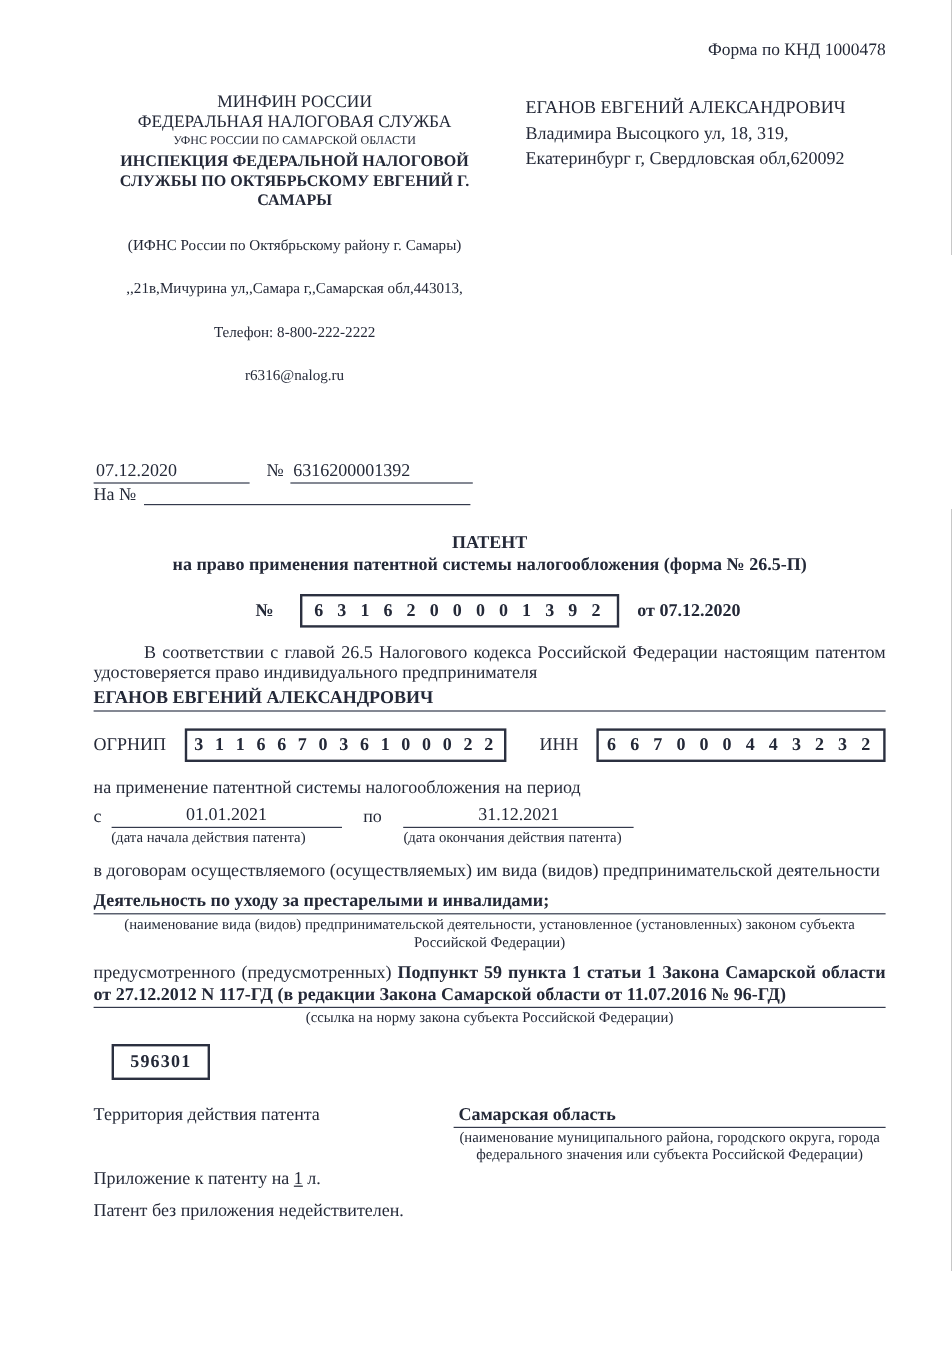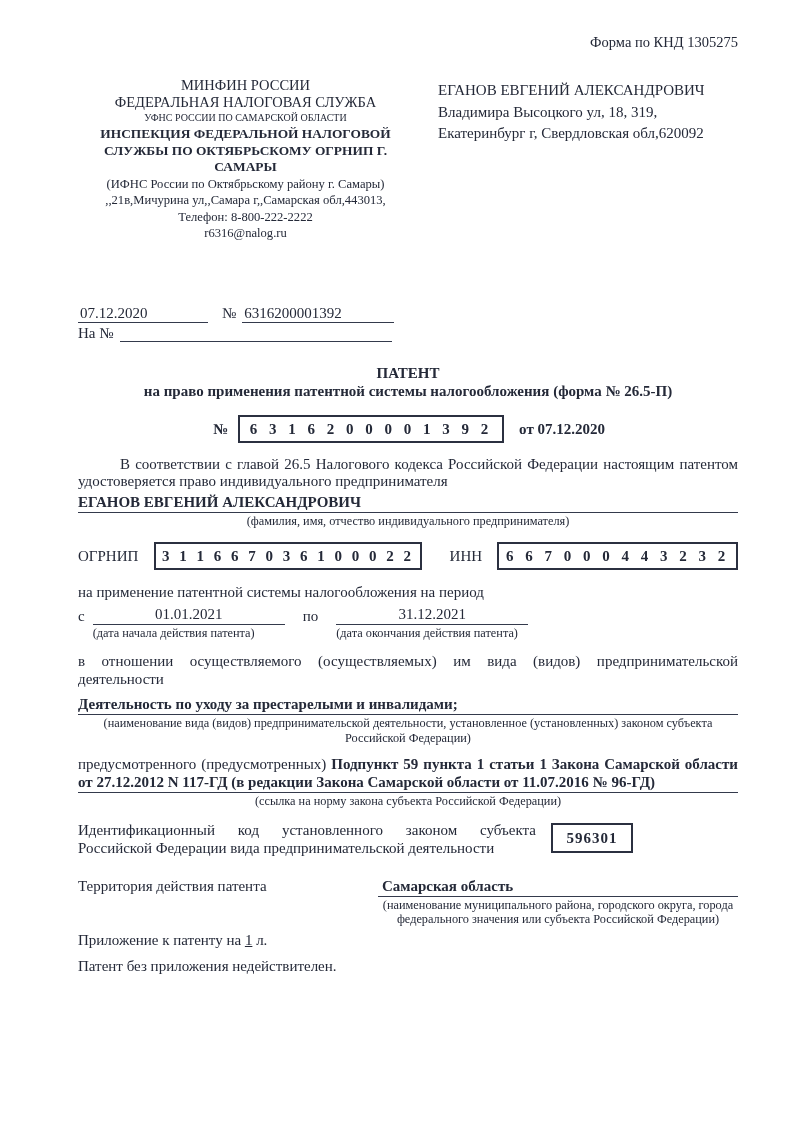--- a/index.html
+++ b/index.html
@@ -15,44 +15,44 @@
     font-size:15px;
     line-height:1.2;
   }
   
   .form-code{text-align:right;font-size:14.5px;}
   .header-row{display:flex;justify-content:space-between;margin-top:26px;}
   .issuer{width:335px;text-align:center;}
   .issuer .l-big{font-size:14.5px;line-height:16.5px;}
   .issuer .l-mid{font-size:10px;line-height:16px;}
   .issuer .l-bold{font-size:13.4px;line-height:16.5px;font-weight:bold;}
-  .issuer .l-small{font-size:12.6px;line-height:16.5px;}
+  .issuer .l-small{font-size:12.6px;line-height:16.5px;margin-top:20px;}
   .recipient{width:300px;text-align:left;padding-top:3px;}
   .recipient div{line-height:21.5px;}
   
   .ref-block{margin-top:62px;}
   .ref-row{display:flex;align-items:baseline;}
   .u{border-bottom:1.4px solid #343a4c;}
   .ref-date{width:128px;padding-left:2px;}
   .ref-no-label{margin-left:14px;}
   .ref-number{width:150px;margin-left:6px;padding-left:2px;}
-  .ref-row2{display:flex;align-items:flex-end;margin-top:1px;}
+  .ref-row2{display:flex;align-items:flex-start;margin-top:1px;}
   .ref-reply-line{width:272px;margin-left:6px;height:16px;}
   
   .doc-title{margin-top:22px;text-align:center;font-weight:bold;}
   .doc-subtitle{text-align:center;font-weight:bold;}
   
   .pn-row{display:flex;align-items:center;margin-top:15px;padding-left:135px;}
   .pn-label{font-weight:bold;}
   .digit-box{
     border:2px solid #2b3040;
     height:24px;display:flex;align-items:center;justify-content:center;
     font-weight:bold;white-space:nowrap;overflow:hidden;
   }
-  .pn-box{width:262px;margin-left:10px;letter-spacing:4px;}
+  .pn-box{width:262px;margin-left:22px;letter-spacing:4px;}
   .pn-date{font-weight:bold;margin-left:15px;}
   
   .para{margin:0;text-align:justify;}
   .intro{margin-top:13px;text-indent:42px;line-height:17.5px;font-family:Liberation Serif, serif;}
   .fill-line{border-bottom:1.6px solid #343a4c;font-weight:bold;padding-bottom:1px;}
   .name-line{margin-top:2px;}
   .cap{font-size:12.3px;text-align:center;line-height:14.5px;}
   .cap-tight{margin-top:1px;}
   
   .codes-row{display:flex;align-items:center;margin-top:14px;}
@@ -87,29 +87,29 @@
   .inline-u{display:inline-block;width:40px;text-align:center;border-bottom:1.4px solid #343a4c;line-height:15px;}
   .attach{margin-top:4px;text-align:left;}
   .attach-n{text-decoration:underline;}
   .footer-note{margin-top:8px;text-align:left;}
 </style>
 </head>
 <body>
 
 <div class="page">
 
-  <div class="form-code">Форма по КНД 1305275</div>
+  <div class="form-code">Форма по КНД 1000478</div>
 
   <div class="header-row">
     <div class="issuer">
       <div class="l-big">МИНФИН РОССИИ</div>
       <div class="l-big">ФЕДЕРАЛЬНАЯ НАЛОГОВАЯ СЛУЖБА</div>
       <div class="l-mid">УФНС РОССИИ ПО САМАРСКОЙ ОБЛАСТИ</div>
       <div class="l-bold">ИНСПЕКЦИЯ ФЕДЕРАЛЬНОЙ НАЛОГОВОЙ</div>
-      <div class="l-bold">СЛУЖБЫ ПО ОКТЯБРЬСКОМУ ОГРНИП Г. САМАРЫ</div>
+      <div class="l-bold">СЛУЖБЫ ПО ОКТЯБРЬСКОМУ ЕВГЕНИЙ Г. САМАРЫ</div>
       <div class="l-small">(ИФНС России по Октябрьскому району г. Самары)</div>
       <div class="l-small">,,21в,Мичурина ул,,Самара г,,Самарская обл,443013,</div>
       <div class="l-small">Телефон: 8-800-222-2222</div>
       <div class="l-small">r6316@nalog.ru</div>
     </div>
     <div class="recipient">
       <div>ЕГАНОВ ЕВГЕНИЙ АЛЕКСАНДРОВИЧ</div>
       <div>Владимира Высоцкого ул, 18, 319,</div>
       <div>Екатеринбург г, Свердловская обл,620092</div>
     </div>
@@ -132,21 +132,20 @@
 
   <div class="pn-row">
     <span class="pn-label">№</span>
     <span class="digit-box pn-box">6 3 1 6 2 0 0 0 0 1 3 9 2</span>
     <span class="pn-date">от 07.12.2020</span>
   </div>
 
   <p class="para intro">В соответствии с главой 26.5 Налогового кодекса Российской Федерации настоящим патентом удостоверяется право индивидуального предпринимателя</p>
 
   <div class="fill-line name-line">ЕГАНОВ ЕВГЕНИЙ АЛЕКСАНДРОВИЧ</div>
-  <div class="cap cap-tight">(фамилия, имя, отчество индивидуального предпринимателя)</div>
 
   <div class="codes-row">
     <span>ОГРНИП</span>
     <span class="digit-box ogrnip-box">3 1 1 6 6 7 0 3 6 1 0 0 0 2 2</span>
     <span class="inn-label">ИНН</span>
     <span class="digit-box inn-box">6 6 7 0 0 0 4 4 3 2 3 2</span>
   </div>
 
   <p class="para period-intro">на применение патентной системы налогообложения на период</p>
 
@@ -156,34 +155,33 @@
       <span class="date-val">01.01.2021</span>
       <span class="date-cap">(дата начала действия патента)</span>
     </span>
     <span class="period-lbl2">по</span>
     <span class="date-cell dc2">
       <span class="date-val">31.12.2021</span>
       <span class="date-cap">(дата окончания действия патента)</span>
     </span>
   </div>
 
-  <p class="para activity-intro">в отношении осуществляемого (осуществляемых) им вида (видов) предпринимательской деятельности</p>
+  <p class="para activity-intro">в договорам осуществляемого (осуществляемых) им вида (видов) предпринимательской деятельности</p>
 
   <div class="fill-line activity-line">Деятельность по уходу за престарелыми и инвалидами;</div>
   <div class="cap cap-tight">(наименование вида (видов) предпринимательской деятельности, установленное (установленных) законом субъекта</div>
   <div class="cap">Российской Федерации)</div>
 
   <p class="para law-para">
     <span>предусмотренного (предусмотренных)</span>
     <strong>Подпункт 59 пункта 1 статьи 1 Закона Самарской области от 27.12.2012 N 117-ГД (в редакции Закона Самарской области от 11.07.2016 № 96-ГД)</strong>
   </p>
   <div class="cap cap-tight">(ссылка на норму закона субъекта Российской Федерации)</div>
 
   <div class="id-row">
-    <p class="para id-label">Идентификационный код установленного законом субъекта Российской Федерации вида предпринимательской деятельности</p>
     <span class="digit-box id-box">596301</span>
   </div>
 
   <div class="terr-row">
     <span class="terr-label">Территория действия патента</span>
     <span class="terr-col">
       <span class="fill-line terr-name">Самарская область</span>
       <span class="cap cap-tight" style="display:block">(наименование муниципального района, городского округа, города</span>
       <span class="cap" style="display:block">федерального значения или субъекта Российской Федерации)</span>
     </span>

